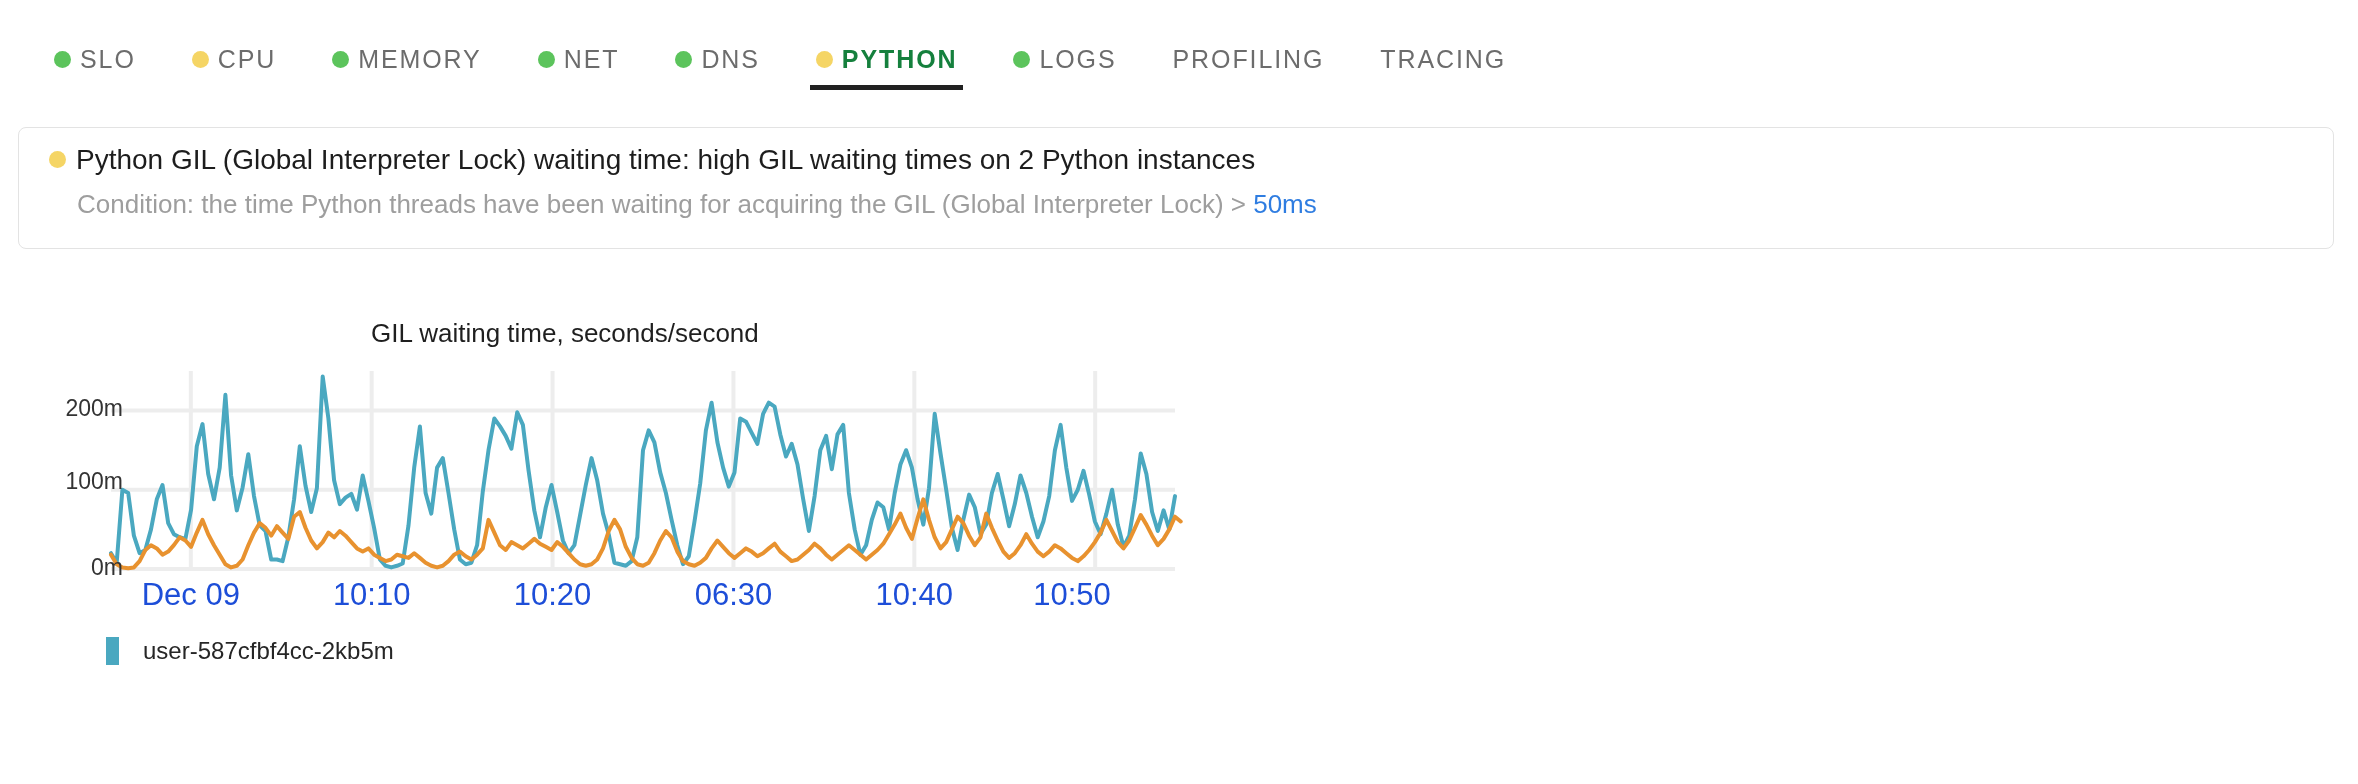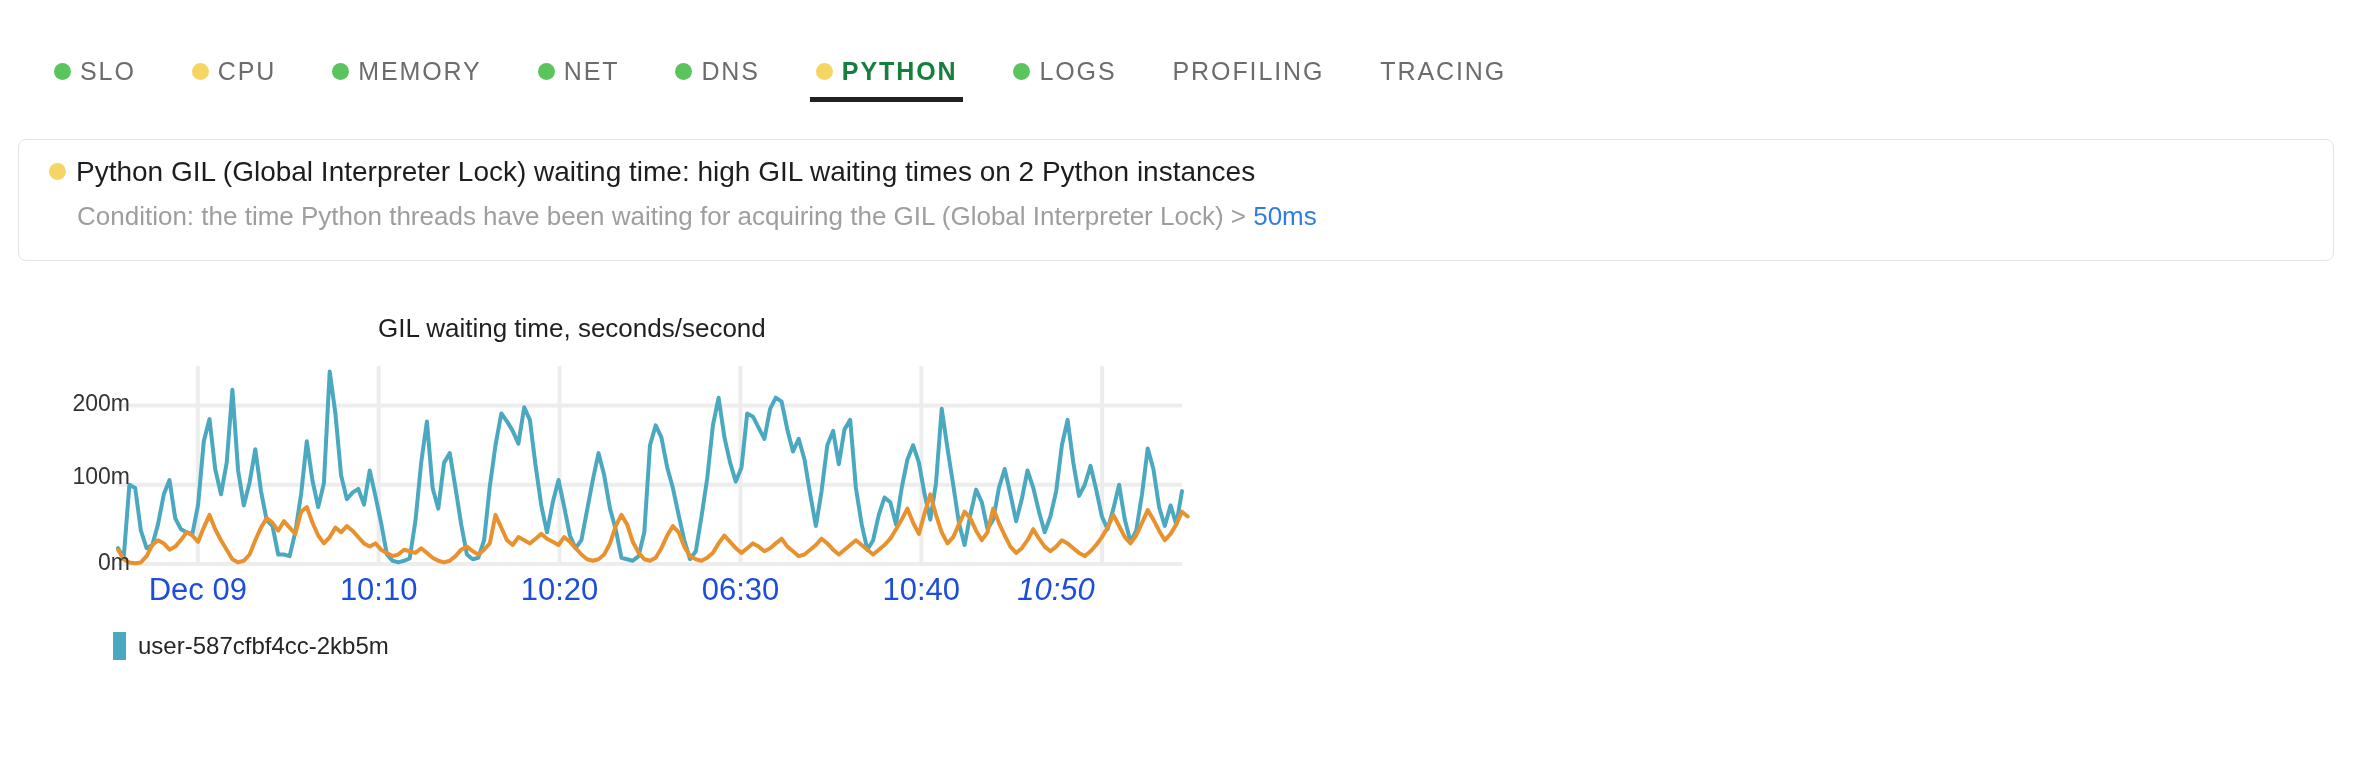--- a/index.html
+++ b/index.html
@@ -10,21 +10,20 @@
     font-family: "Liberation Sans", sans-serif;
     -webkit-font-smoothing: antialiased;
   }
 
   
   #tabbar {
     display: flex;
     align-items: flex-start;
     padding: 28px 0 0 48px;
     height: 105px;
-    margin-top: 12px;
   }
   .tab {
     display: flex;
     align-items: center;
     position: relative;
     height: 62px;
     margin-right: 44px;
     padding: 0 6px;
     cursor: pointer;
     white-space: nowrap;
@@ -82,22 +81,22 @@
     color: #9e9e9e;
     line-height: 1.3;
   }
   .alert-cond .thr {
     color: #2f7de1;
     cursor: pointer;
   }
 
   
   #chart-wrap {
-    margin-top: 52px;
-    padding-left: 18px;
+    margin-top: 69px;
+    padding-left: 11px;
     position: relative;
   }
   #chart-title {
     font-size: 26px;
     color: #1f1f1f;
     margin-left: 360px;
     margin-bottom: 16px;
   }
   #plot-area {
     position: relative;
@@ -128,20 +127,21 @@
     display: flex;
     align-items: center;
     margin-top: 22px;
     margin-left: 95px;
   }
   .legend-item {
     display: flex;
     align-items: center;
     margin-right: 28px;
     cursor: pointer;
+    gap: 12px;
   }
   .legend-swatch {
     width: 13px; height: 28px;
     margin-right: 12px;
     flex: 0 0 auto;
   }
   .legend-text {
     font-size: 24px;
     color: #262626;
   }
@@ -214,21 +214,21 @@
         <polyline points="78.0,189.7 83.7,199.2 89.4,202.4 95.2,203.2 100.9,202.4 106.6,196.1 112.3,185.0 118.0,180.2 123.8,183.4 129.5,189.7 135.2,186.6 140.9,180.2 146.6,172.3 152.4,175.5 158.1,181.8 163.8,167.6 169.5,154.9 175.2,169.2 181.0,180.2 186.7,189.7 192.4,199.2 198.1,202.4 203.8,200.8 209.6,194.5 215.3,180.2 221.0,167.6 226.7,158.1 232.5,162.8 238.2,170.7 243.9,161.2 249.6,167.6 255.3,173.9 261.1,151.7 266.8,147.0 272.5,162.8 278.2,175.5 283.9,183.4 289.7,177.1 295.4,167.6 301.1,172.3 306.8,166.0 312.5,170.7 318.3,177.1 324.0,183.4 329.7,186.6 335.4,183.4 341.1,189.7 346.9,192.9 352.6,196.1 358.3,194.5 364.0,189.7 369.7,191.3 375.5,192.9 381.2,188.2 386.9,192.9 392.6,197.7 398.3,200.8 404.1,202.4 409.8,200.8 415.5,196.1 421.2,189.7 426.9,186.6 432.7,191.3 438.4,194.5 444.1,189.7 449.8,183.4 455.5,154.9 461.3,167.6 467.0,180.2 472.7,185.0 478.4,177.1 484.2,180.2 489.9,183.4 495.6,178.7 501.3,173.9 507.0,178.7 512.8,181.8 518.5,185.0 524.2,177.1 529.9,181.8 535.6,188.2 541.4,194.5 547.1,199.2 552.8,200.8 558.5,199.2 564.2,194.5 570.0,183.4 575.7,166.0 581.4,154.9 587.1,164.4 592.8,181.8 598.6,192.9 604.3,199.2 610.0,200.8 615.7,197.7 621.4,188.2 627.2,175.5 632.9,166.0 638.6,172.3 644.3,186.6 650.0,196.1 655.8,199.2 661.5,200.8 667.2,197.7 672.9,192.9 678.6,183.4 684.4,175.5 690.1,181.8 695.8,188.2 701.5,192.9 707.2,188.2 713.0,183.4 718.7,186.6 724.4,191.3 730.1,188.2 735.8,183.4 741.6,178.7 747.3,186.6 753.0,191.3 758.7,196.1 764.5,194.5 770.2,189.7 775.9,185.0 781.6,178.7 787.3,183.4 793.1,189.7 798.8,194.5 804.5,189.7 810.2,185.0 815.9,180.2 821.7,185.0 827.4,189.7 833.1,194.5 838.8,189.7 844.5,185.0 850.3,178.7 856.0,169.2 861.7,159.6 867.4,148.6 873.1,162.8 878.9,173.9 884.6,153.3 890.3,134.3 896.0,154.9 901.7,172.3 907.5,183.4 913.2,177.1 918.9,164.4 924.6,151.7 930.3,158.1 936.1,170.7 941.8,180.2 947.5,172.3 953.2,148.6 958.9,162.8 964.7,175.5 970.4,186.6 976.1,192.9 981.8,188.2 987.5,180.2 993.3,169.2 999.0,178.7 1004.7,186.6 1010.4,191.3 1016.2,186.6 1021.9,180.2 1027.6,183.4 1033.3,188.2 1039.0,192.9 1044.8,196.1 1050.5,191.3 1056.2,185.0 1061.9,177.1 1067.6,167.6 1073.4,154.9 1079.1,166.0 1084.8,177.1 1090.5,183.4 1096.2,175.5 1102.0,162.8 1107.7,150.1 1113.4,159.6 1119.1,170.7 1124.8,180.2 1130.6,173.9 1136.3,164.4 1142.0,151.7 1147.7,156.5" fill="none" stroke="#e8922f" stroke-width="4" stroke-linejoin="round" stroke-linecap="round"></polyline>
       </svg>
   <div class="ylabel" style="top: 189px;">0m</div>
       <div class="ylabel" style="top: 103px;">100m</div>
       <div class="ylabel" style="top: 30.6px;">200m</div>
       <div class="xlabel" style="left: 157.8px;">Dec 09</div>
       <div class="xlabel" style="left: 338.68px;">10:10</div>
       <div class="xlabel" style="left: 519.56px;">10:20</div>
       <div class="xlabel" style="left: 700.44px;">06:30</div>
       <div class="xlabel" style="left: 881.32px;">10:40</div>
-      <div class="xlabel" style="left: 1016px; font-style: italic;">10:50</div>
+      <div class="xlabel" style="left: 1039px;">10:50</div>
     </div>
   <div id="legend">
       <div class="legend-item">
         <span class="legend-swatch" style="background: rgb(74, 168, 192);"></span>
         <span class="legend-text">user-587cfbf4cc-2kb5m</span>
       </div>
     </div>
 </div>
 
 </body></html>

